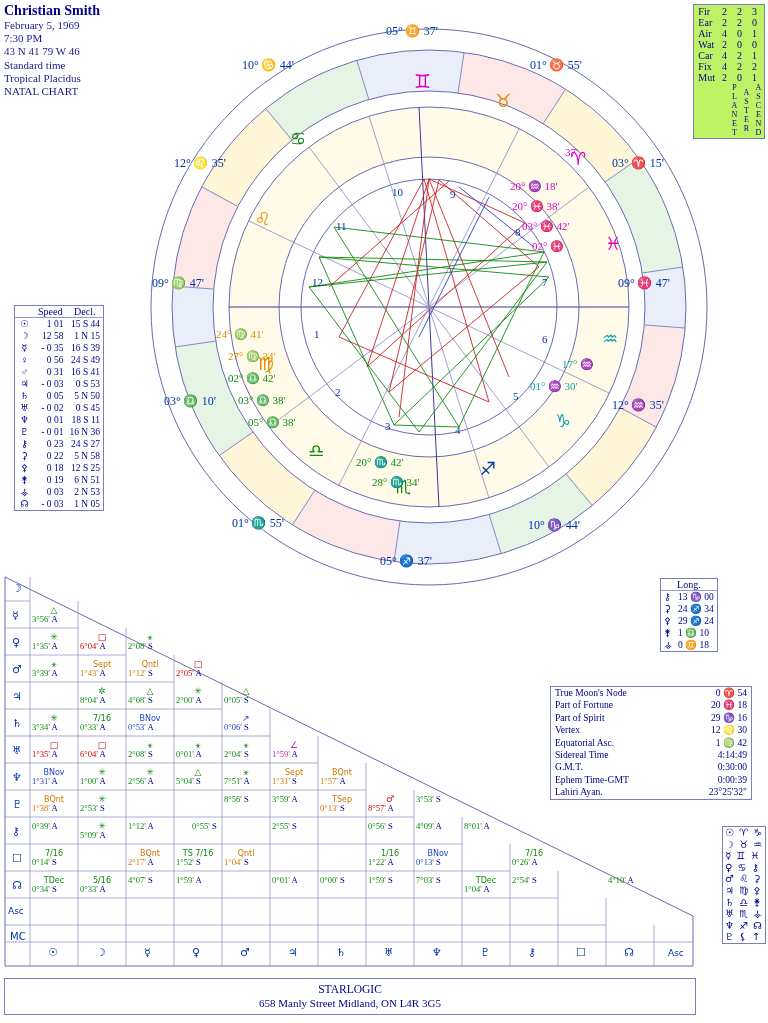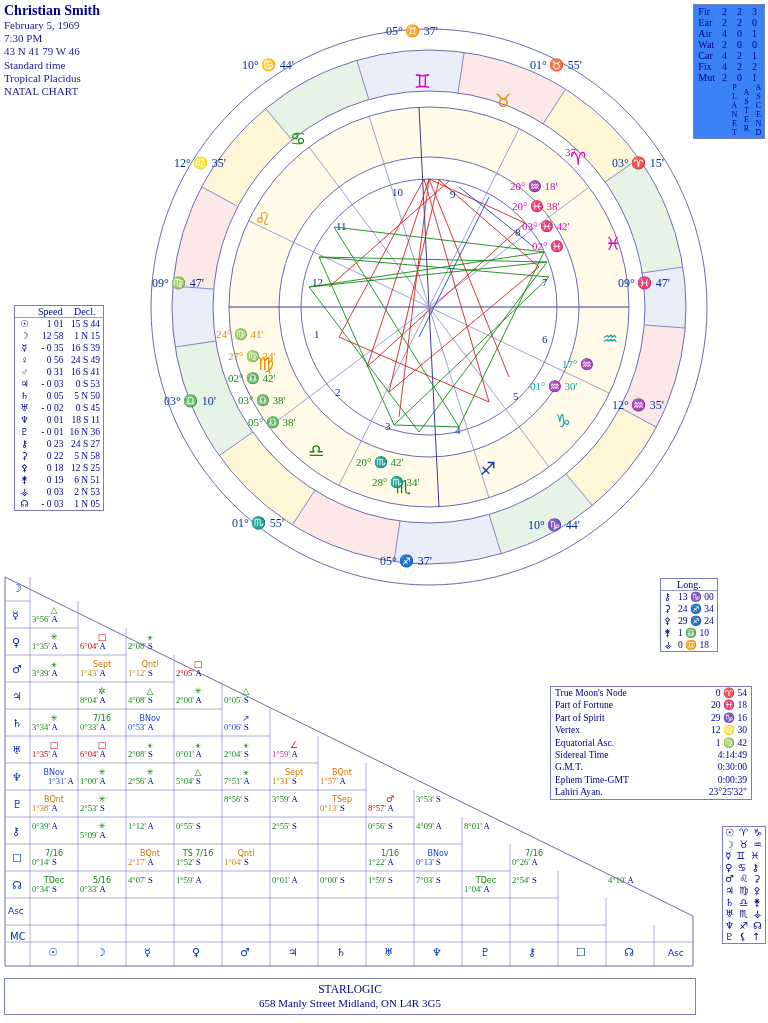--- a/index.html
+++ b/index.html
@@ -4,21 +4,21 @@
 <style>
   html,body{margin:0;padding:0;}
   body{width:768px;height:1023px;background:#ffffff;font-family:"Liberation Serif",serif;position:relative;overflow:hidden;}
   .abs{position:absolute;}
 
   
   #header{left:4px;top:2px;width:240px;font-size:11px;line-height:13.2px;color:#1a1a8c;}
   #header .name{font-weight:bold;font-size:14px;color:#00008B;line-height:17px;}
 
   
-  #elembox{right:3px;top:4px;border:1px solid #7c7cc0;background:#3b82f6;font-size:10px;color:#00008B;padding:1px 2px;}
+  #elembox{right:3px;top:4px;border:1px solid #7c7cc0;background:#bef264;font-size:10px;color:#00008B;padding:1px 2px;}
   #elembox table{border-collapse:collapse;}
   #elembox td{padding:0 2px;line-height:11px;font-size:10px;}
   #elembox td.lbl{text-align:left;}
   #elembox td.num{text-align:center;width:11px;}
   #elemhdr{display:flex;gap:0px;justify-content:flex-end;font-size:8px;line-height:8.6px;color:#00008B;letter-spacing:0;}
   #elemhdr div{width:12px;text-align:center;writing-mode:vertical-rl;text-orientation:upright;}
 
   
   #speedbox{left:14px;top:305px;border:1px solid #7c7cc0;background:#fff;font-size:9.5px;color:#00008B;}
   #speedbox table{border-collapse:collapse;}
@@ -518,21 +518,21 @@
       <div class="gcell" style="left: 220px; top: 165px; width: 44px;">
         <div style="text-align: center; color: rgb(17, 136, 17); font-family: &quot;DejaVu Sans&quot;, sans-serif; font-size: 9px;">⚹</div>
         <div style="color: rgb(17, 136, 17); white-space: nowrap;"><span>2°04'</span><span style="color: rgb(0, 0, 139);"> S</span></div>
       </div>
       <div class="gcell" style="left: 268px; top: 165px; width: 44px;">
         <div style="text-align: center; color: rgb(204, 34, 170); font-family: &quot;DejaVu Sans&quot;, sans-serif; font-size: 9px;">∠</div>
         <div style="color: rgb(204, 34, 170); white-space: nowrap;"><span>1°59'</span><span style="color: rgb(0, 0, 139);"> A</span></div>
       </div>
       <div class="gcell" style="left: 28px; top: 192px; width: 44px;">
         <div style="text-align: center; color: rgb(34, 68, 204); font-family: &quot;DejaVu Sans&quot;, sans-serif; font-size: 8px;">BNov</div>
-        <div style="color: rgb(34, 68, 204); white-space: nowrap; padding-left: 16px;"><span>1°31'</span><span style="color: rgb(0, 0, 139);"> A</span></div>
+        <div style="color: rgb(34, 68, 204); white-space: nowrap;"><span>1°31'</span><span style="color: rgb(0, 0, 139);"> A</span></div>
       </div>
       <div class="gcell" style="left: 76px; top: 192px; width: 44px;">
         <div style="text-align: center; color: rgb(17, 136, 17); font-family: &quot;DejaVu Sans&quot;, sans-serif; font-size: 9px;">✳</div>
         <div style="color: rgb(17, 136, 17); white-space: nowrap;"><span>1°00'</span><span style="color: rgb(0, 0, 139);"> A</span></div>
       </div>
       <div class="gcell" style="left: 124px; top: 192px; width: 44px;">
         <div style="text-align: center; color: rgb(17, 136, 17); font-family: &quot;DejaVu Sans&quot;, sans-serif; font-size: 9px;">✳</div>
         <div style="color: rgb(17, 136, 17); white-space: nowrap;"><span>2°56'</span><span style="color: rgb(0, 0, 139);"> A</span></div>
       </div>
       <div class="gcell" style="left: 172px; top: 192px; width: 44px;">
@@ -584,21 +584,21 @@
         <div style="color: rgb(17, 136, 17); white-space: nowrap;"><span>0°39'</span><span style="color: rgb(0, 0, 139);"> A</span></div>
       </div>
       <div class="gcell" style="left: 76px; top: 246px; width: 44px;">
         <div style="text-align: center; color: rgb(17, 136, 17); font-family: &quot;DejaVu Sans&quot;, sans-serif; font-size: 9px;">✳</div>
         <div style="color: rgb(17, 136, 17); white-space: nowrap;"><span>5°09'</span><span style="color: rgb(0, 0, 139);"> A</span></div>
       </div>
       <div class="gcell" style="left: 124px; top: 246px; width: 44px;">
         <div style="text-align: center; color: rgb(17, 136, 17); font-family: &quot;DejaVu Sans&quot;, sans-serif; font-size: 9px;"></div>
         <div style="color: rgb(17, 136, 17); white-space: nowrap;"><span>1°12'</span><span style="color: rgb(0, 0, 139);"> A</span></div>
       </div>
-      <div class="gcell" style="left: 172px; top: 246px; width: 44px;">
+      <div class="gcell" style="left: 188px; top: 246px; width: 44px;">
         <div style="text-align: center; color: rgb(17, 136, 17); font-family: &quot;DejaVu Sans&quot;, sans-serif; font-size: 9px;"></div>
         <div style="color: rgb(17, 136, 17); white-space: nowrap;"><span>0°55'</span><span style="color: rgb(0, 0, 139);"> S</span></div>
       </div>
       <div class="gcell" style="left: 268px; top: 246px; width: 44px;">
         <div style="text-align: center; color: rgb(17, 136, 17); font-family: &quot;DejaVu Sans&quot;, sans-serif; font-size: 9px;"></div>
         <div style="color: rgb(17, 136, 17); white-space: nowrap;"><span>2°55'</span><span style="color: rgb(0, 0, 139);"> S</span></div>
       </div>
       <div class="gcell" style="left: 364px; top: 246px; width: 44px;">
         <div style="text-align: center; color: rgb(17, 136, 17); font-family: &quot;DejaVu Sans&quot;, sans-serif; font-size: 9px;"></div>
         <div style="color: rgb(17, 136, 17); white-space: nowrap;"><span>0°56'</span><span style="color: rgb(0, 0, 139);"> S</span></div>

